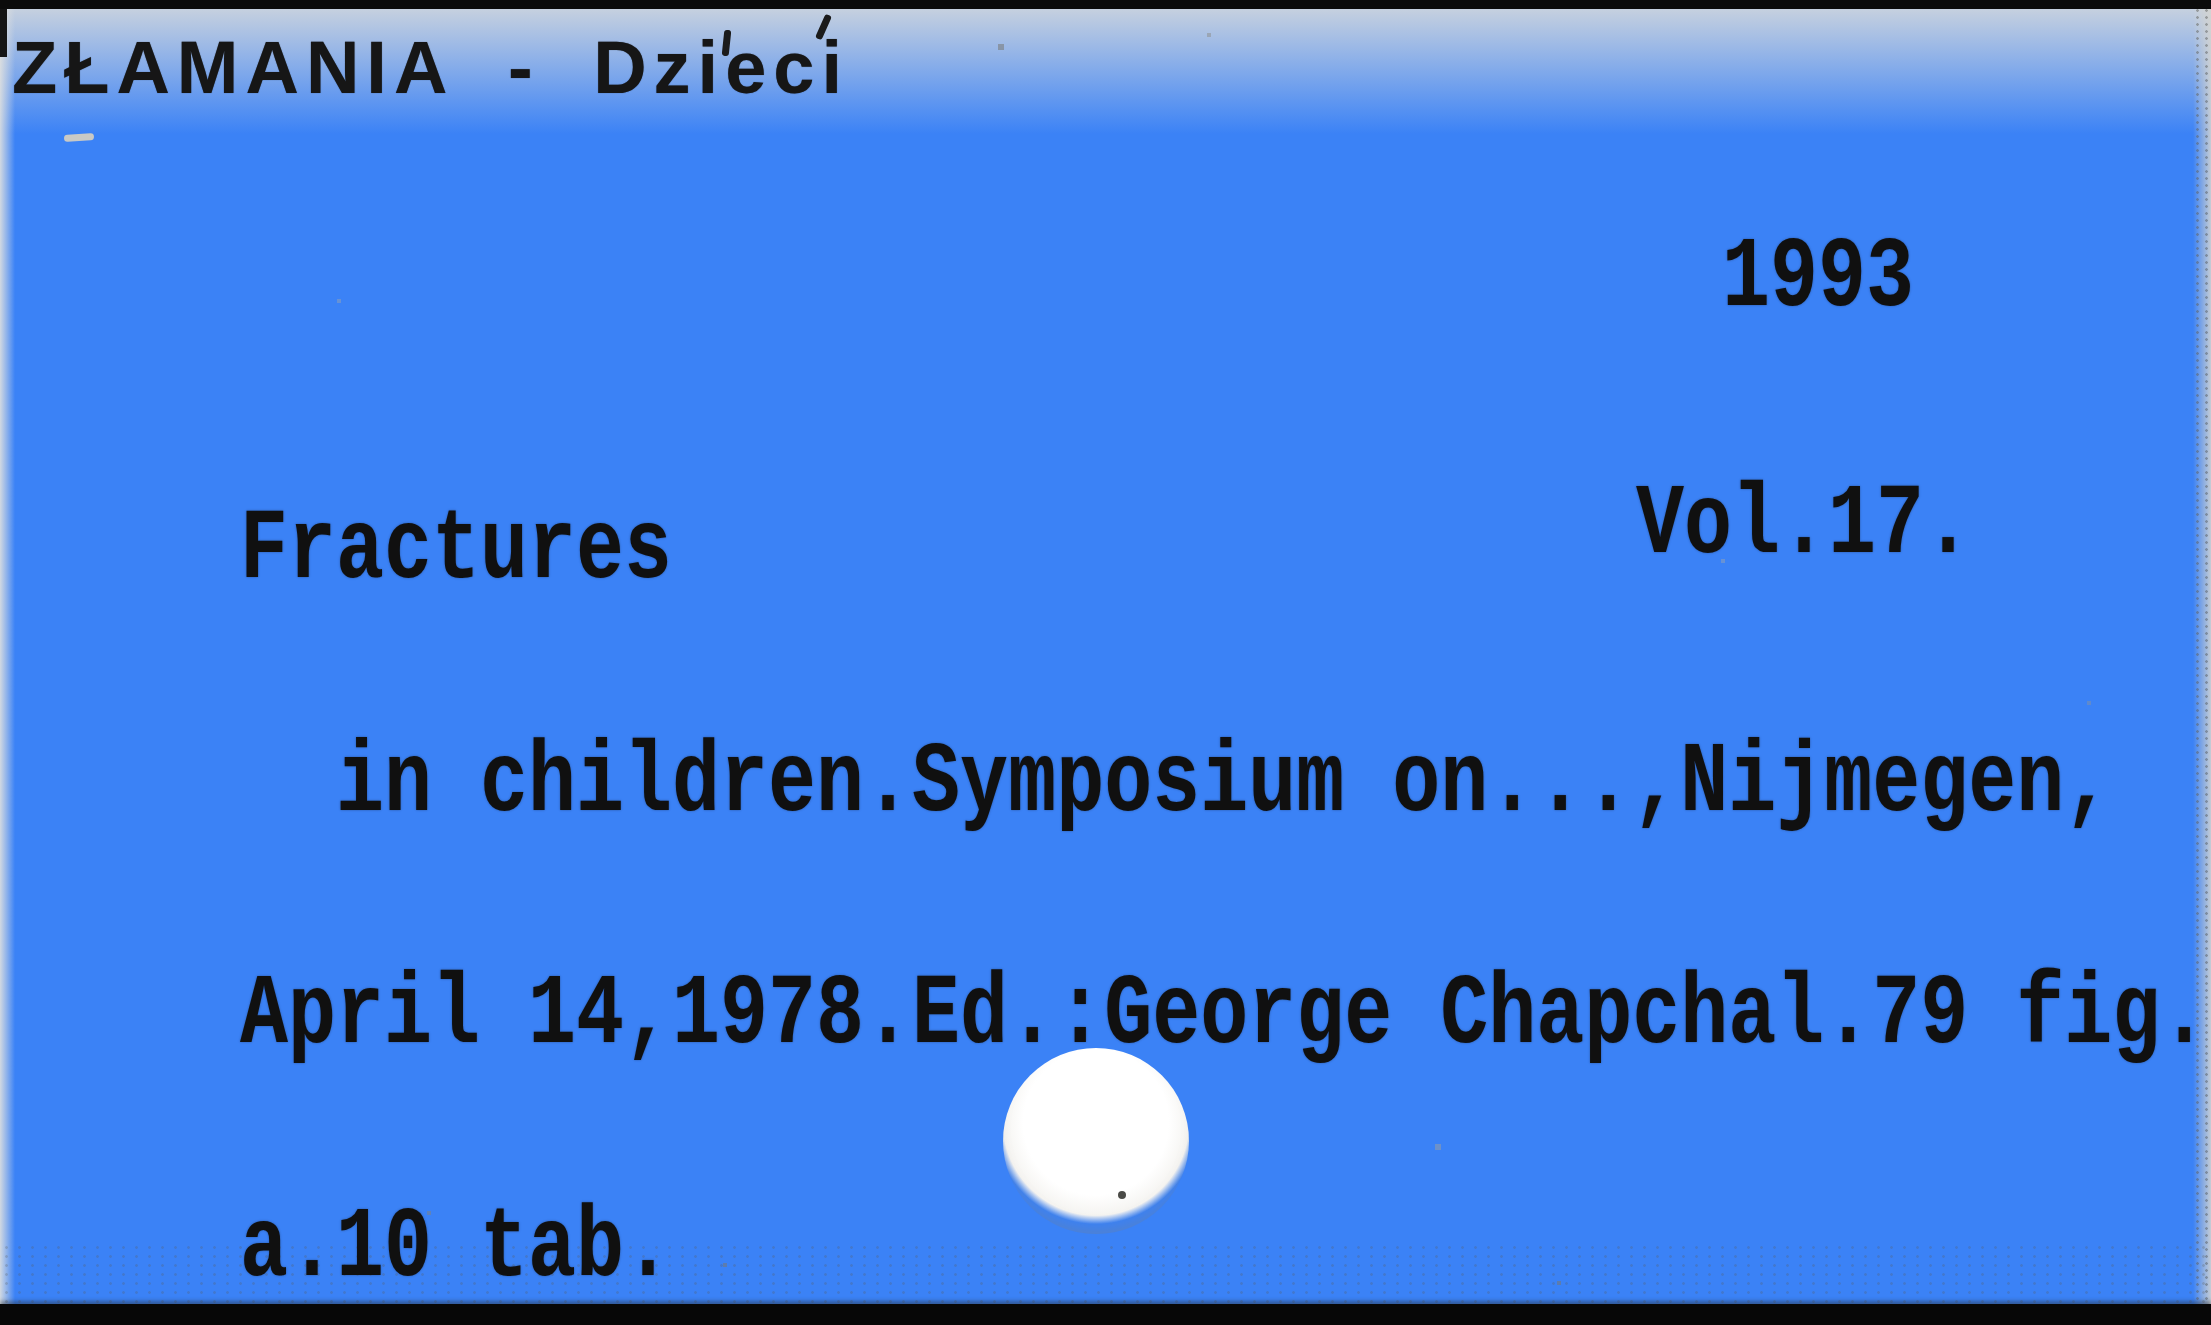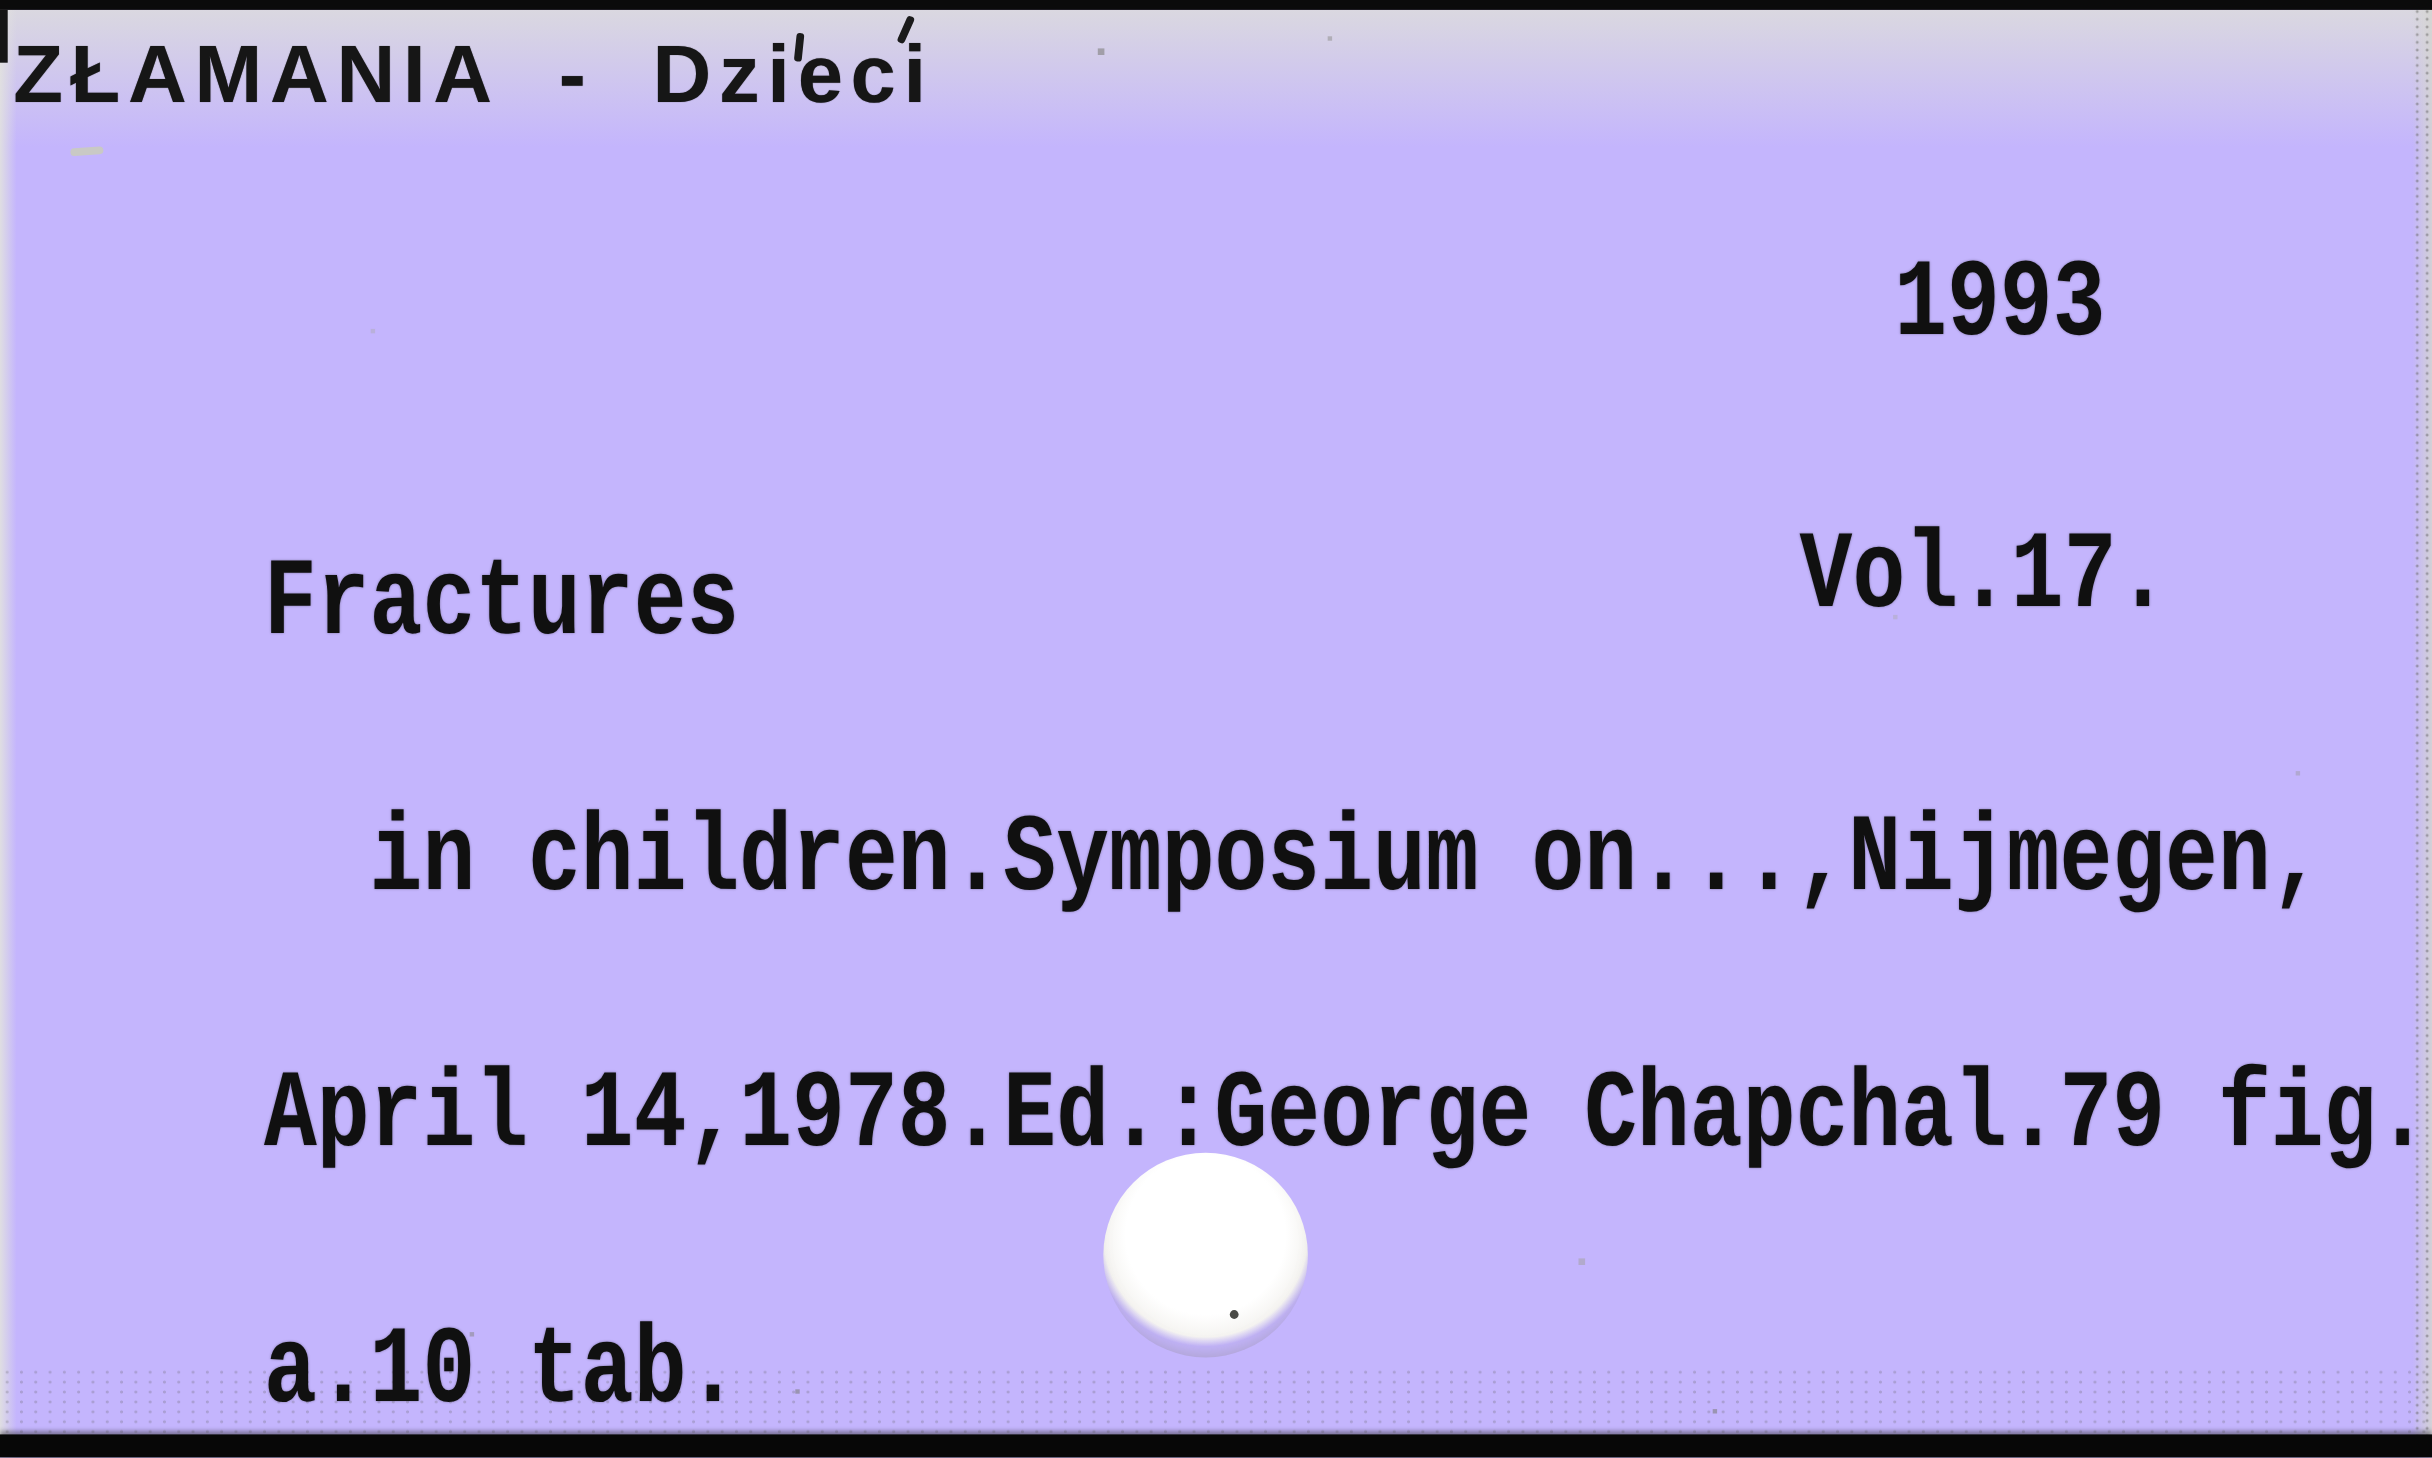--- a/index.html
+++ b/index.html
@@ -4,21 +4,21 @@
 <style>
   html, body {
     margin: 0;
     padding: 0;
     background: #444;
   }
   .page {
     position: relative;
     width: 2211px;
     height: 1325px;
-    background: #c4b5fd;
+    background: #3b82f6;
     overflow: hidden;
     font-kerning: none;
   }
 
   
   .edge-top {
     position: absolute; top: 0; left: 0;
     width: 100%; height: 9px;
     background: #0b0b0b;
   }

